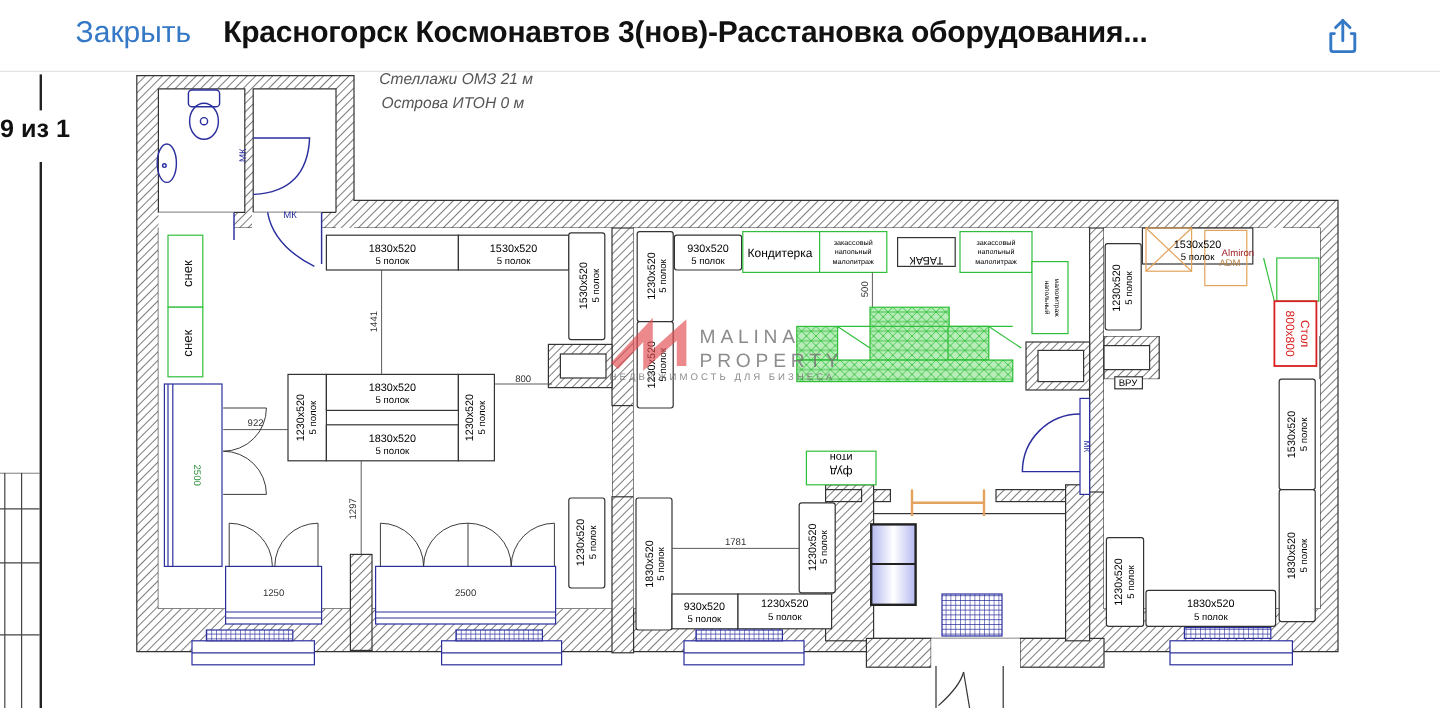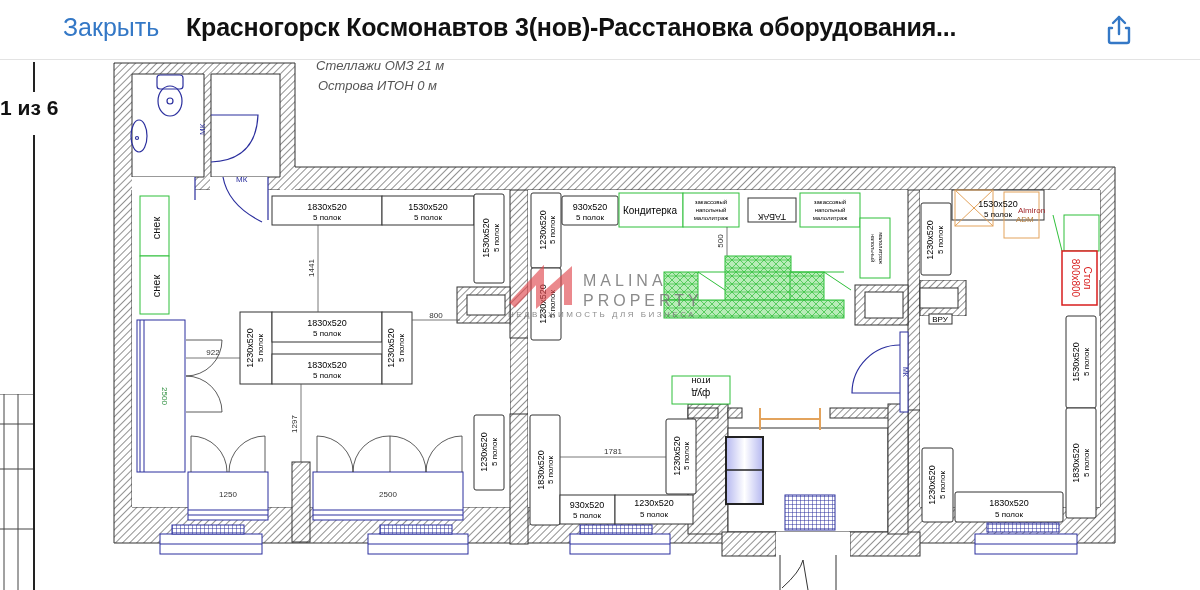--- a/index.html
+++ b/index.html
@@ -24,21 +24,21 @@
   <svg class="share-btn" viewBox="0 0 30 32">
     <path d="M15 3 L15 20" stroke="#3478c6" stroke-width="2.4" stroke-linecap="round" fill="none"></path>
     <path d="M9 9 L15 3 L21 9" stroke="#3478c6" stroke-width="2.4" stroke-linecap="round" stroke-linejoin="round" fill="none"></path>
     <path d="M8 14 L5 14 L5 27 Q5 29 7 29 L23 29 Q25 29 25 27 L25 14 L22 14" stroke="#3478c6" stroke-width="2.4" stroke-linecap="round" stroke-linejoin="round" fill="none"></path>
   </svg>
 </div>
 
 <div class="viewer"></div>
 
 <div class="vline" style="top:62px;height:30px;"></div>
-<div class="page-counter">1 из 6</div>
+<div class="page-counter">9 из 1</div>
 <div class="vline" style="top:135px;height:455px;"></div>
 
 <svg class="thumbstrip" viewBox="0 0 34 196">
   <g stroke="#444" stroke-width="1" fill="none">
     <line x1="4" y1="0" x2="4" y2="196"></line>
     <line x1="18" y1="0" x2="18" y2="196"></line>
     <line x1="0" y1="0" x2="33" y2="0"></line>
     <line x1="0" y1="30" x2="33" y2="30"></line>
     <line x1="0" y1="75" x2="33" y2="75"></line>
     <line x1="0" y1="135" x2="33" y2="135"></line>

